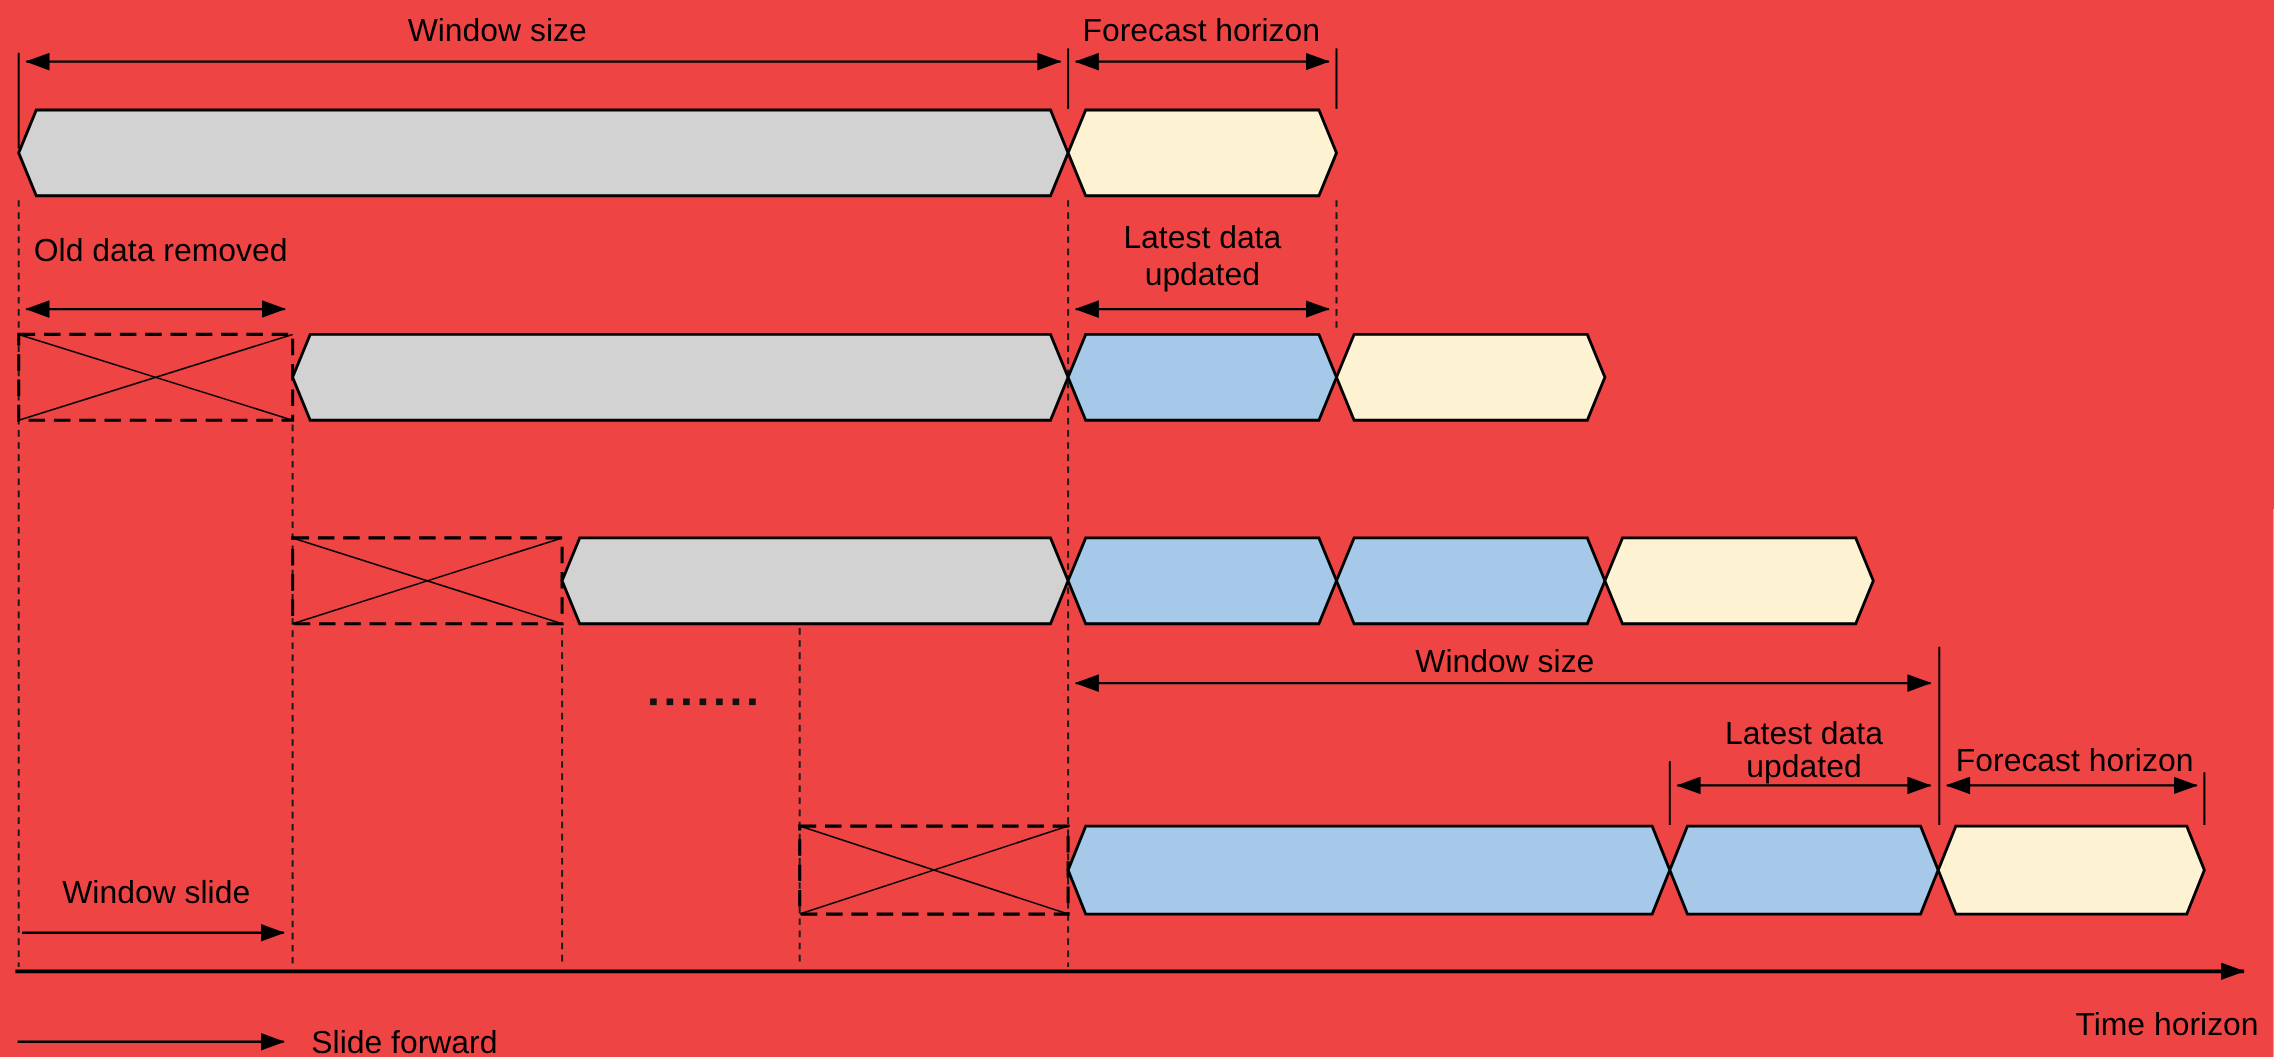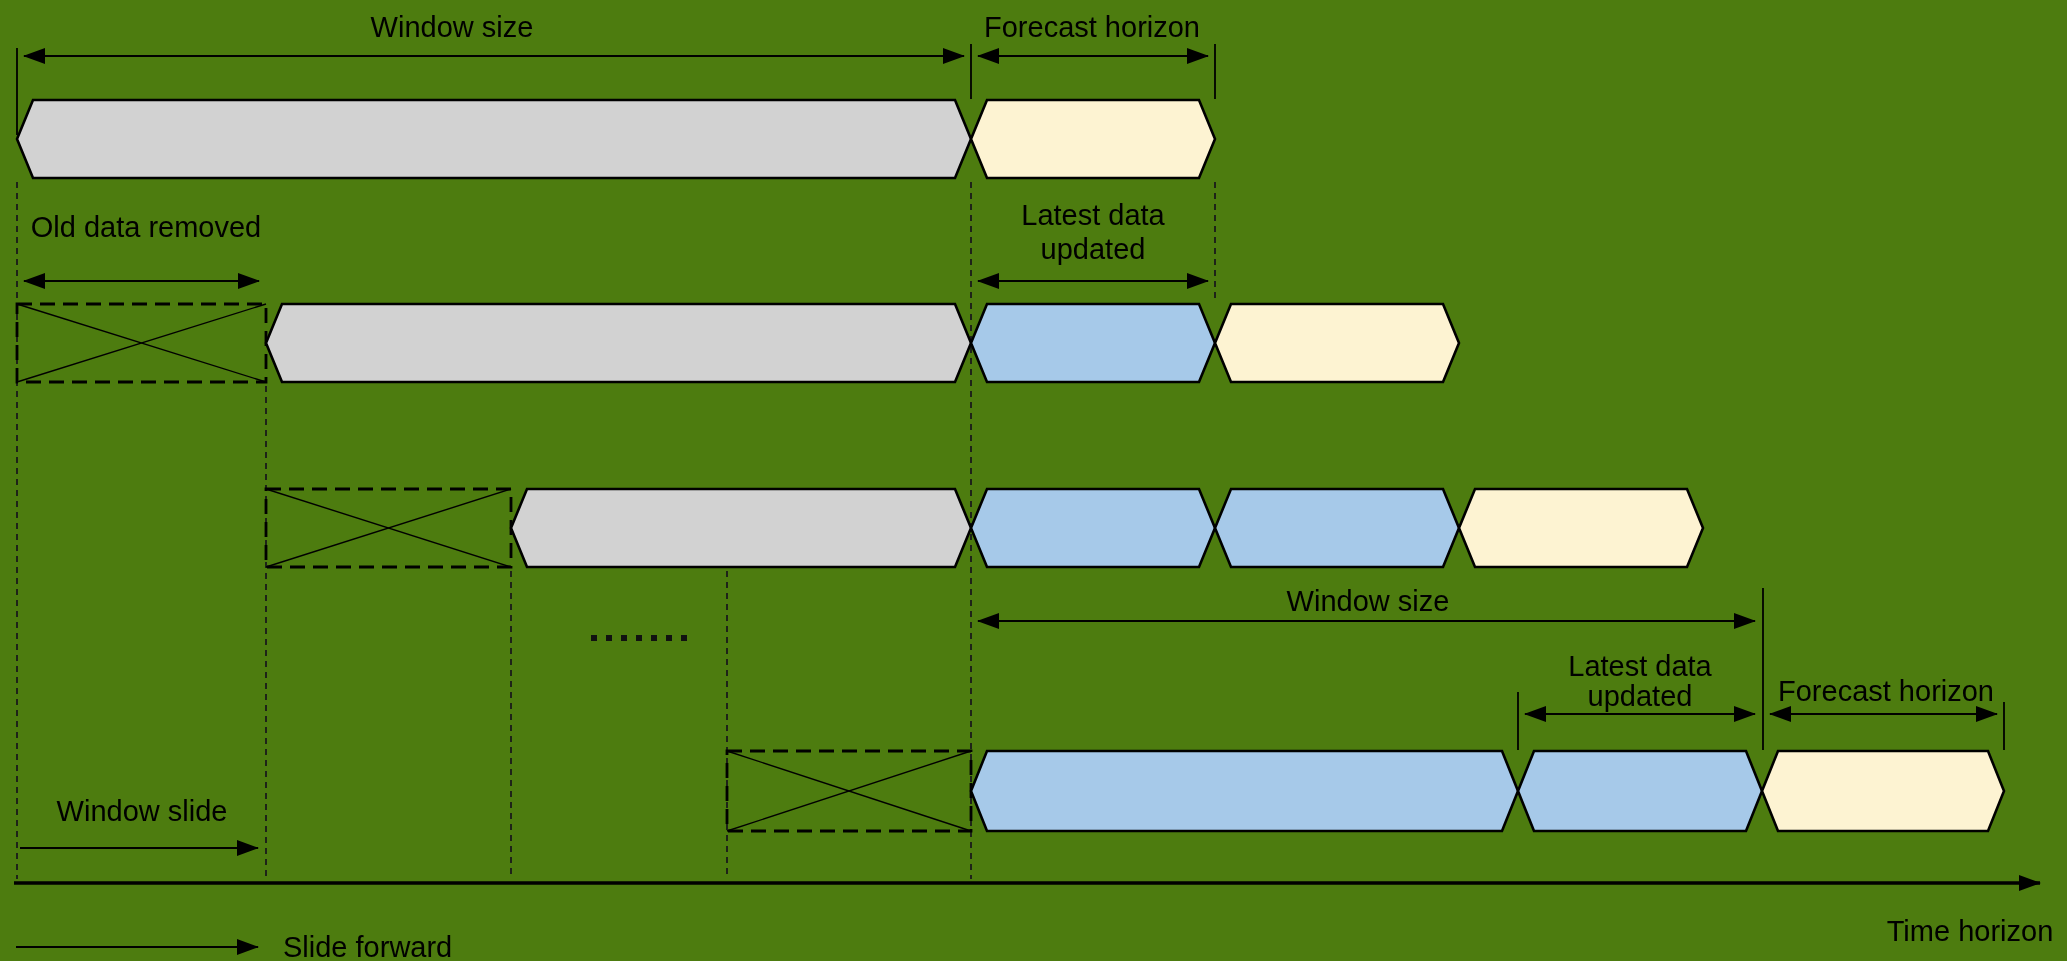--- a/index.html
+++ b/index.html
@@ -1,16 +1,16 @@
 <!DOCTYPE html>
 <html><head>
 <meta charset="utf-8">
 <style>
   html,body{margin:0;padding:0;background:#ffffff;}
-  .stage{position:relative;width:2067px;height:961px;background:#4d7c0f;overflow:hidden;}
+  .stage{position:relative;width:2067px;height:961px;background:#ef4444;overflow:hidden;}
   svg{display:block;}
   text{font-family:"Liberation Sans","DejaVu Sans",sans-serif;font-size:29px;fill:#000000;}
   .bar{stroke:#000000;stroke-width:2.6;stroke-linejoin:miter;}
   .dashbox{fill:none;stroke:#000000;stroke-width:2.8;stroke-dasharray:15 8;}
   .xline{stroke:#000000;stroke-width:1.4;}
   .dim{stroke:#000000;stroke-width:2.2;}
   .guide-solid{stroke:#000000;stroke-width:1.8;}
   .guide-dash{stroke:#1a1a1a;stroke-width:1.8;stroke-dasharray:6 5;}
   .axis{stroke:#000000;stroke-width:3.5;}
   .dot{fill:#111111;}

